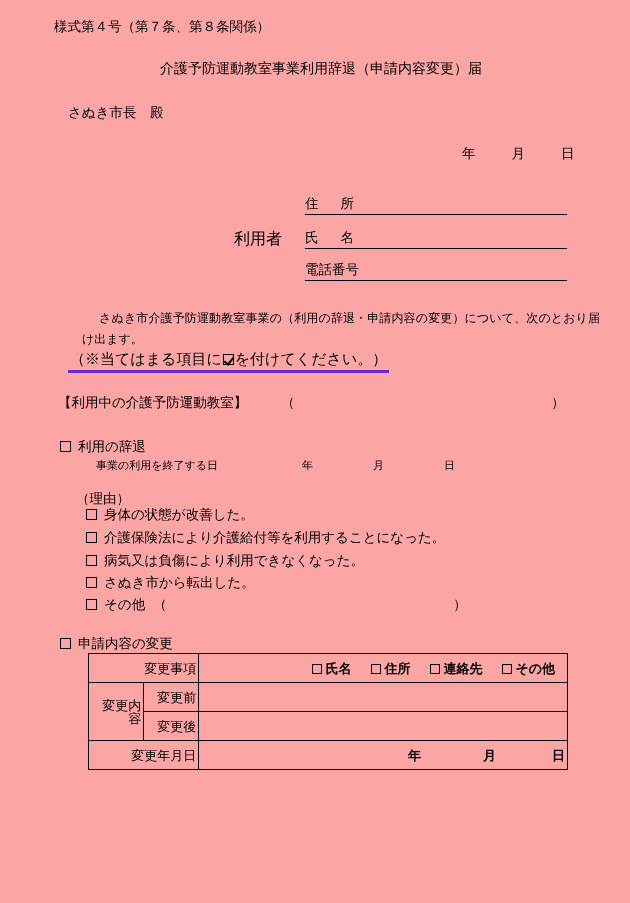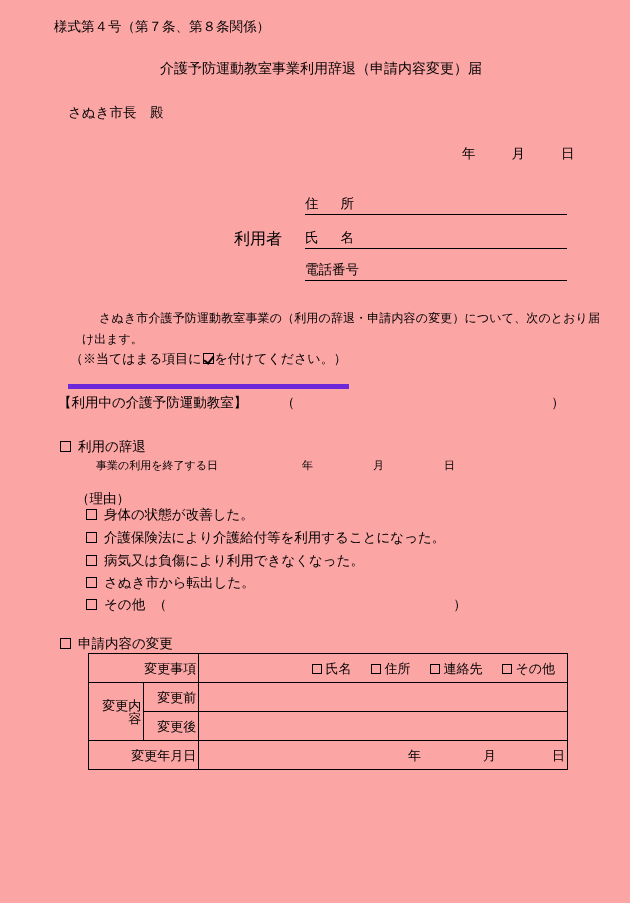--- a/index.html
+++ b/index.html
@@ -76,23 +76,23 @@
     font-size: 12px;
     line-height: 1.72;
     text-align: justify;
     margin-left: 28px;
   }
   .para .indent { display: inline-block; width: 17px; }
   .note-line {
     position: absolute;
     left: 68px;
     top: 352px;
-    font-size: 13px;
-    border-bottom: 5px solid #6d28d9;
-    padding: 0 2px 19px 2px;
+    font-size: 15px;
+    border-bottom: 3px solid #6d28d9;
+    padding: 0 2px 3px 2px;
   }
 
   
   .inuse {
     left: 58px;
     top: 396px;
     font-size: 13.5px;
   }
   .inuse .paren-open { display: inline-block; margin-left: 34px; }
   .inuse .paren-close { display: inline-block; width: 270px; text-align: right; }
@@ -150,21 +150,21 @@
   }
   table.change-table td {
     border: 1px solid #000;
     height: 28px;
     text-align: right;
     vertical-align: middle;
     padding: 0 2px;
   }
   td.col-a { width: 88px; }
   td.col-b { width: 86px; }
-  td.col-c { width: 306px; }
+  td.col-c { width: 306px; font-weight: bold; }
   .opt-row { display: block; }
   .opt {
     display: inline-block;
     margin: 0 10px;
   }
   .opt .box {
     display: inline-block;
     width: 10px;
     height: 10px;
     border: 1px solid #000;

